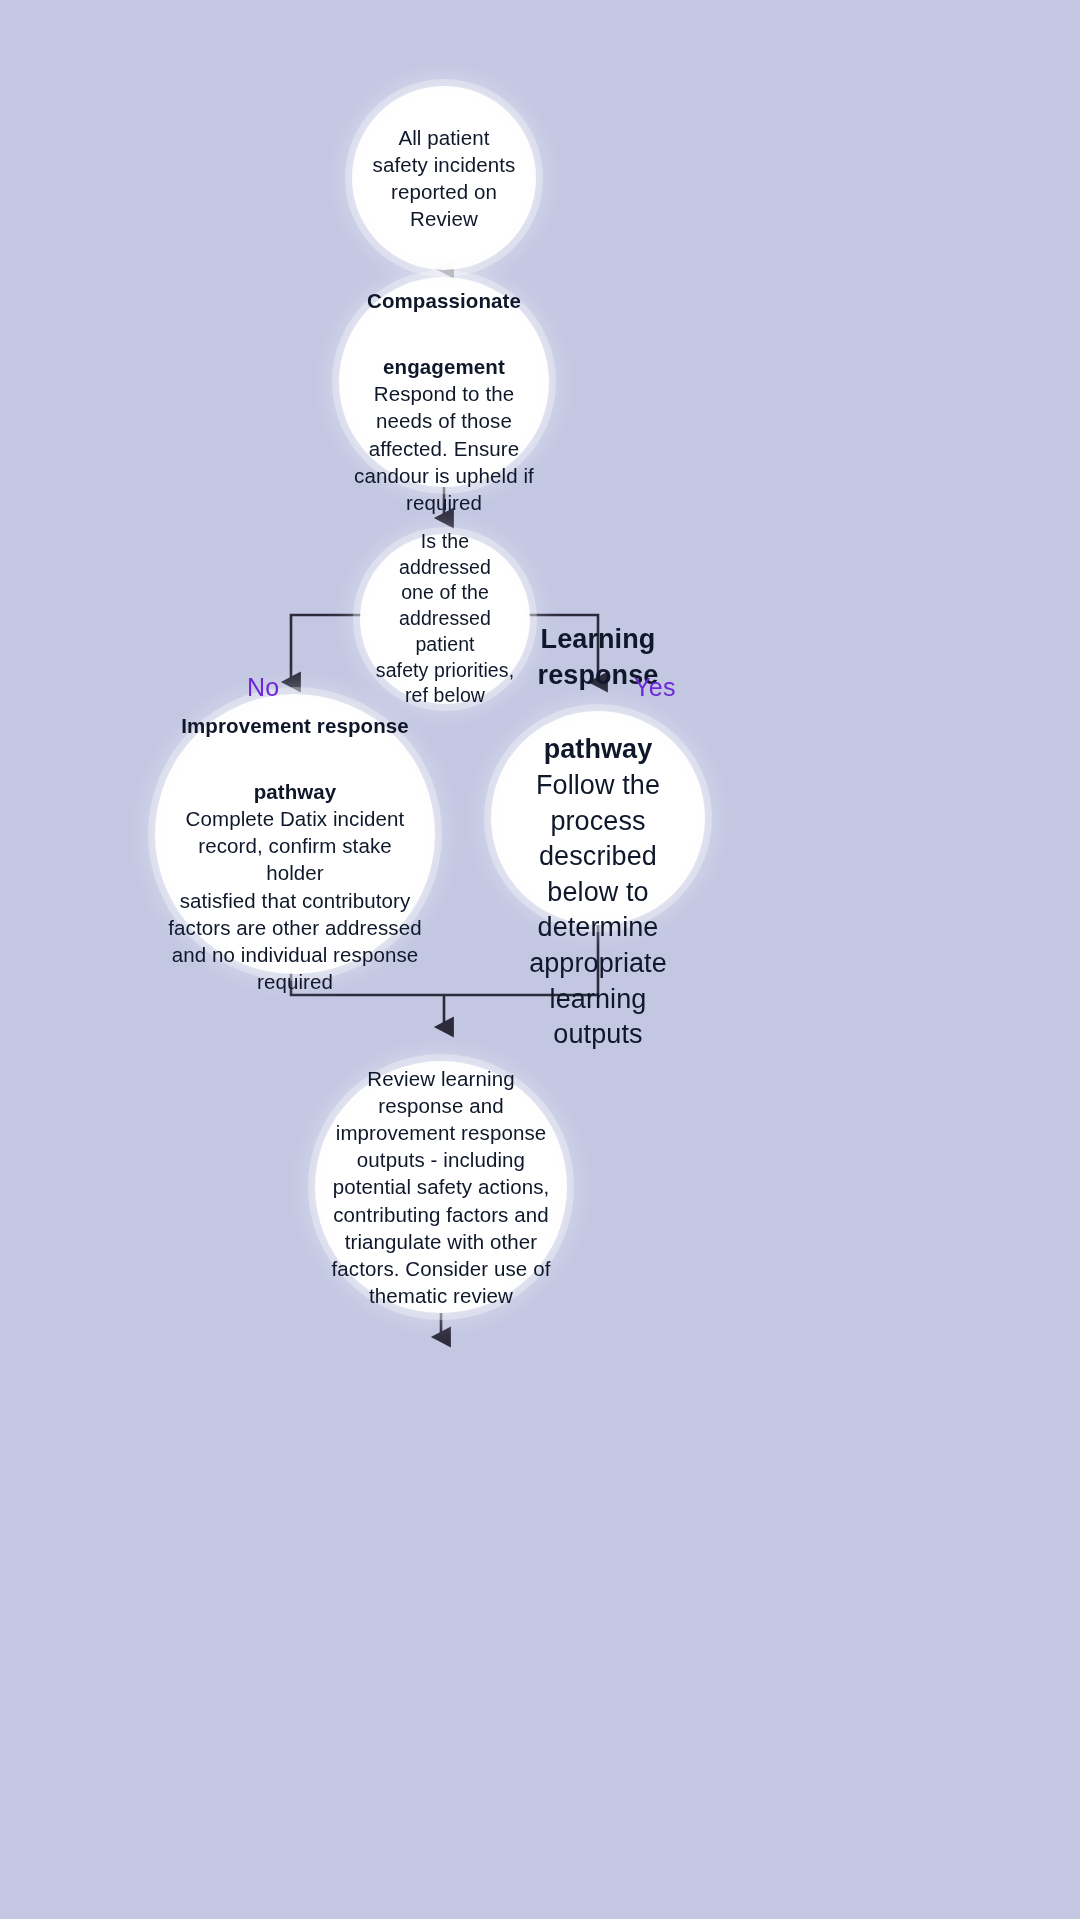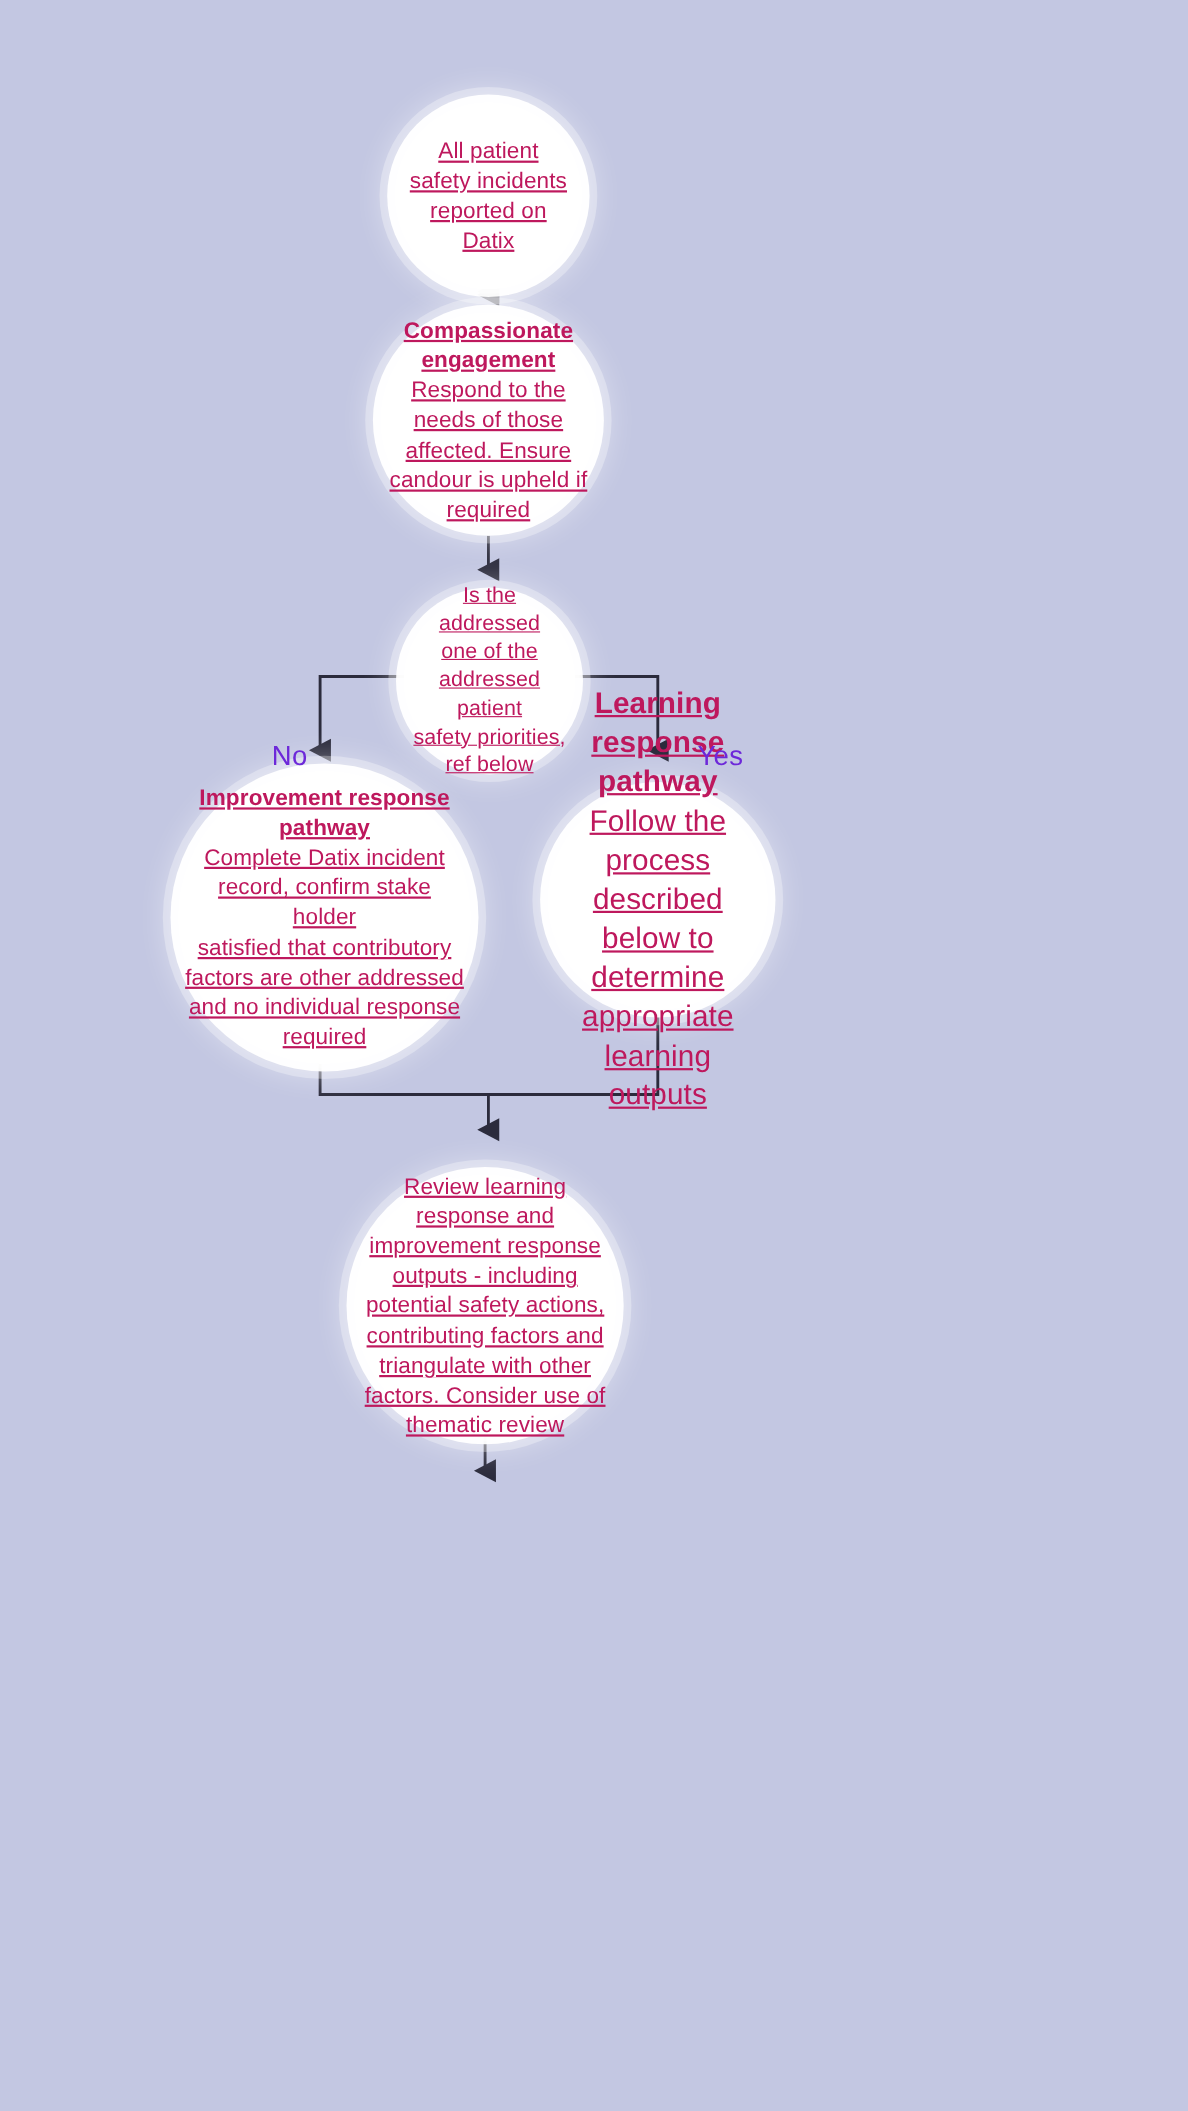--- a/index.html
+++ b/index.html
@@ -43,30 +43,30 @@
     text-align: center;
     z-index: 2;
     box-shadow:
       0 0 0 4px rgba(255,255,255,0.45),
       0 0 0 7px rgba(255,255,255,0.95),
       0 0 0 14px rgba(255,255,255,0.30),
       0 0 26px 12px rgba(255,255,255,0.40);
   }
 
   .node-text {
-    color: #be185d;
+    color: #0f172a;
     line-height: 1.32;
     padding: 0 6px;
     letter-spacing: 0.1px;
-    text-decoration: underline;
   }
 
   .node-text b {
     font-weight: 700;
     display: block;
+    margin-top: 39px;
   }
 
   
   #node-start      { left: 359px; top: 93px;   width: 170px; height: 170px; }
   #node-start .node-text { font-size: 20.5px; }
 
   #node-compassion { left: 346px; top: 284px;  width: 196px; height: 196px; }
   #node-compassion .node-text { font-size: 20.5px; }
 
   #node-decision   { left: 367px; top: 541px;  width: 156px; height: 156px; }
@@ -121,21 +121,21 @@
     <path d="M444,995 L444,1027" stroke="#2b2b3c" stroke-width="2.6" fill="none" marker-end="url(#arrowhead)"></path>
 
     <path d="M441,1287 L441,1337" stroke="#2b2b3c" stroke-width="2.6" fill="none" marker-end="url(#arrowhead)"></path>
   </svg>
 
   <div class="node" id="node-start">
     <div class="node-text">
       <span>All patient</span><br>
       <span>safety incidents</span><br>
       <span>reported on</span><br>
-      <span>Datix</span>
+      <span>Review</span>
     </div>
   </div>
 
   <div class="node" id="node-compassion">
     <div class="node-text">
       <b><span>Compassionate</span></b>
       <b><span>engagement</span></b>
       <span>Respond to the</span><br>
       <span>needs of those</span><br>
       <span>affected. Ensure</span><br>

